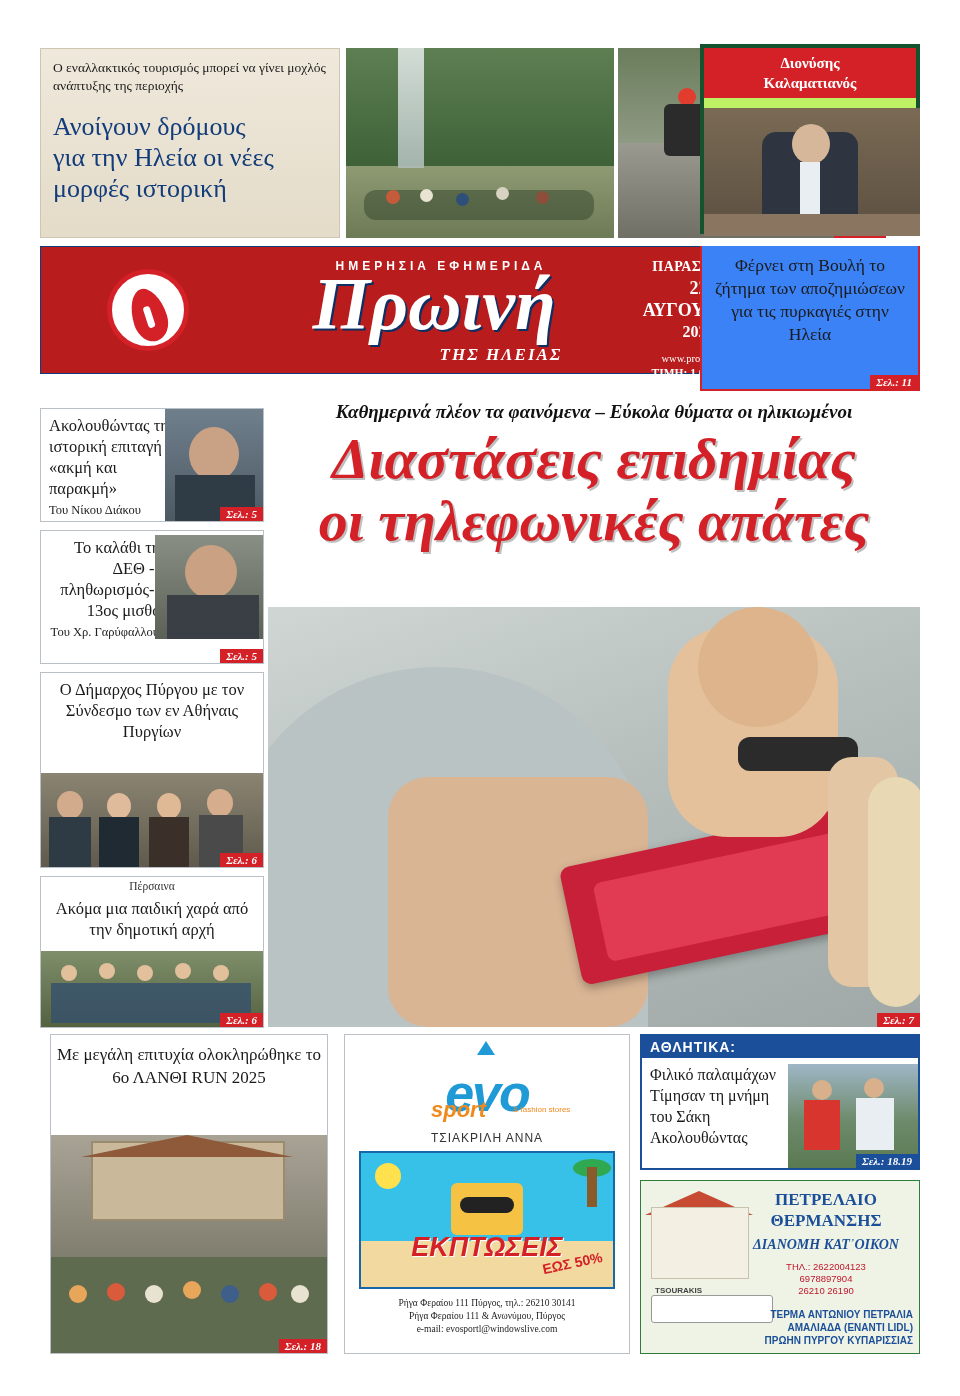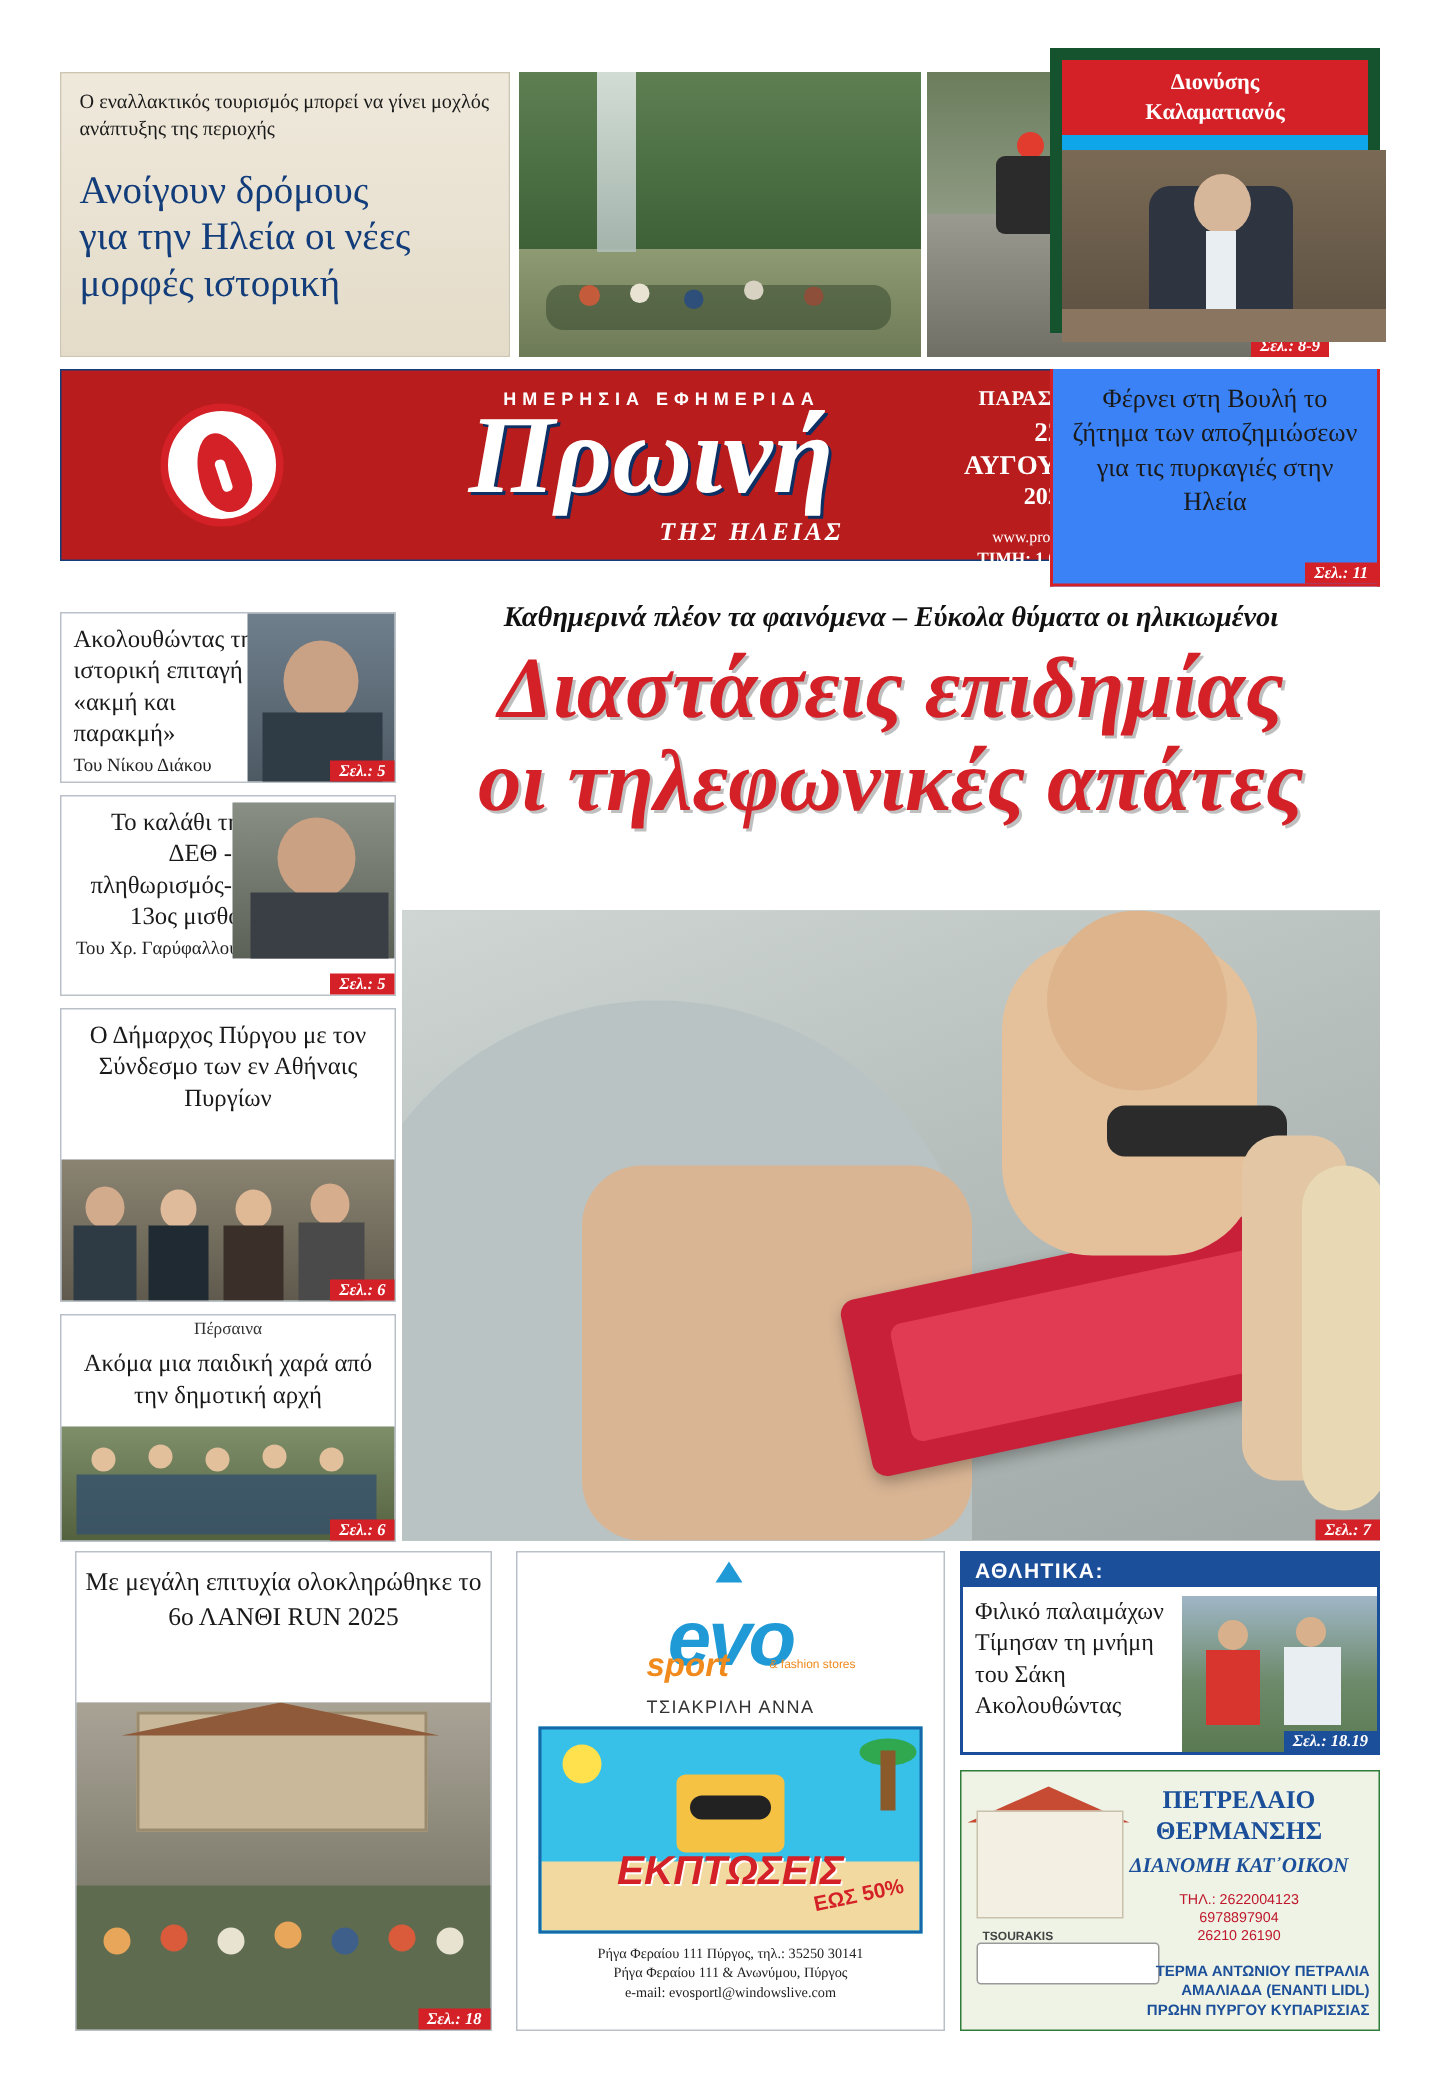--- a/index.html
+++ b/index.html
@@ -36,21 +36,21 @@
   }
   #toplead .kicker{font-size:13.5px;line-height:18px;color:#1a1a1a;}
   #toplead .head{
     margin-top:16px;font-size:26px;line-height:31px;color:#123d7a;
     font-family:"Liberation Serif",serif;
   }
   #topphoto1{position:absolute;left:306px;top:0;width:268px;height:190px;}
   #topphoto2{position:absolute;left:578px;top:0;width:268px;height:190px;}
 
   
-  #rtopbox{position:absolute;left:700px;top:32px;width:220px;height:190px;border:8px solid #14532d;box-sizing:border-box;background:#0ea5e9;}
+  #rtopbox{position:absolute;left:700px;top:44px;width:220px;height:190px;border:4px solid #14532d;box-sizing:border-box;background:#bef264;}
   #rtopbox .rhead{background:#d42027;color:#fff;text-align:center;font-weight:bold;font-size:15px;line-height:20px;padding:5px 2px;}
   #rtopphoto{position:absolute;left:0;top:60px;width:216px;height:128px;}
 
   
   #masthead{left:40px;top:246px;width:680px;height:128px;background:#b91c1c;border:1px solid #123d7a;box-sizing:border-box;padding-left:40px;}
   #mh-inner{position:relative;width:100%;height:100%;}
   #logo-circle{
     position:absolute;left:26px;top:22px;width:82px;height:82px;border-radius:50%;
     background:#ffffff;border:5px solid #d42027;box-sizing:border-box;
   }
@@ -324,21 +324,21 @@
       <div class="sun"></div>
       <div class="palmtop"></div>
       <div class="palm"></div>
       <div class="sand"></div>
       <div class="bag"></div>
       <div class="glass"></div>
       <div class="ekp">ΕΚΠΤΩΣΕΙΣ</div>
       <div class="pct">ΕΩΣ 50%</div>
     </div>
     <div class="adlines">
-      <div>Ρήγα Φεραίου 111 Πύργος, τηλ.: 35250 30141</div>
+      <div>Ρήγα Φεραίου 111 Πύργος, τηλ.: 26210 30141</div>
       <div>Ρήγα Φεραίου 111 &amp; Ανωνύμου, Πύργος</div>
       <div>e-mail: evosportl@windowslive.com</div>
     </div>
   </div>
 
   <div id="sportbox">
     <div class="hdr">ΑΘΛΗΤΙΚΑ:</div>
     <div class="t">Φιλικό παλαιμάχων Τίμησαν τη μνήμη του Σάκη Ακολουθώντας</div>
     <div class="ph photo">
       <div style="position:absolute;inset:0;background:linear-gradient(180deg,#9fb6c6 0%,#6d8a6a 55%,#5a7a52 100%)"></div>

